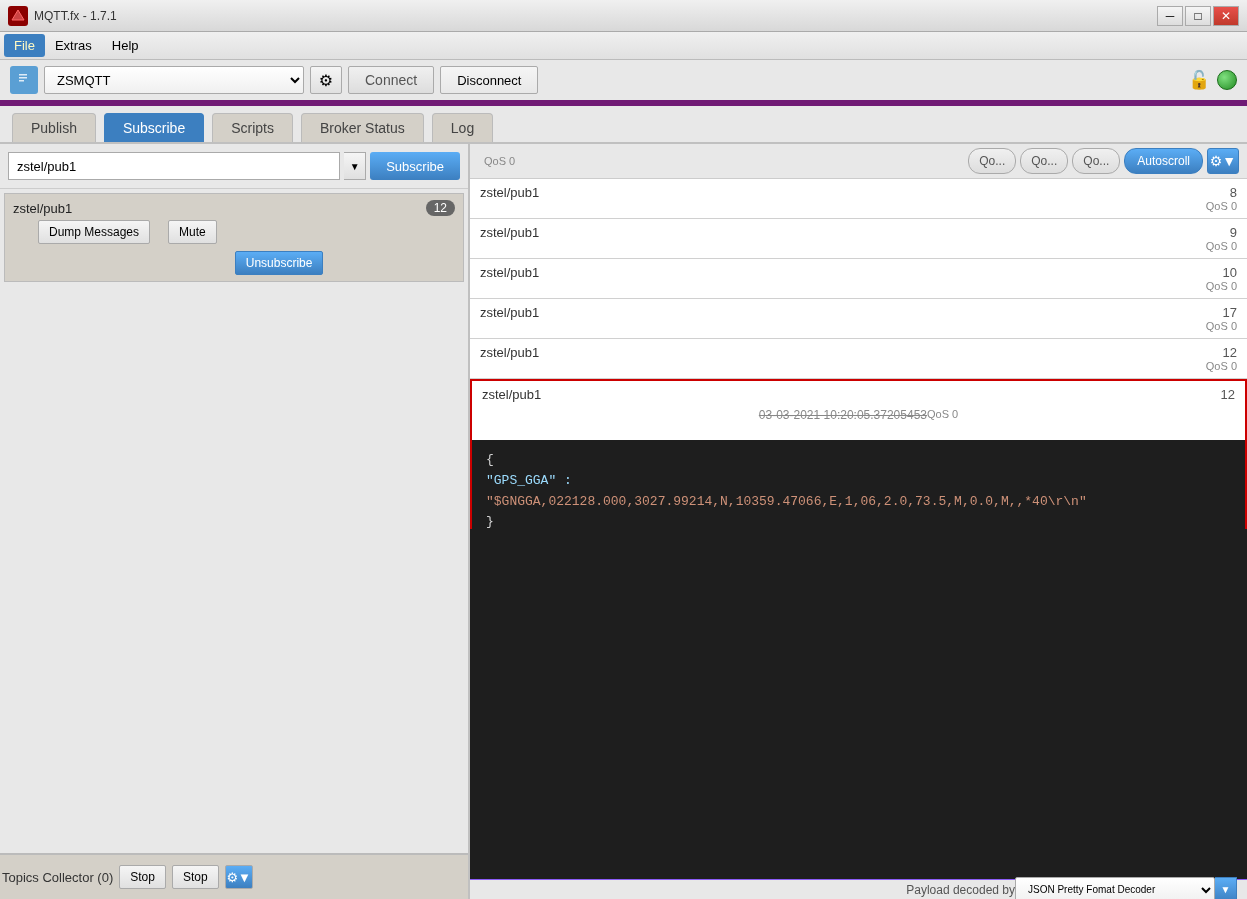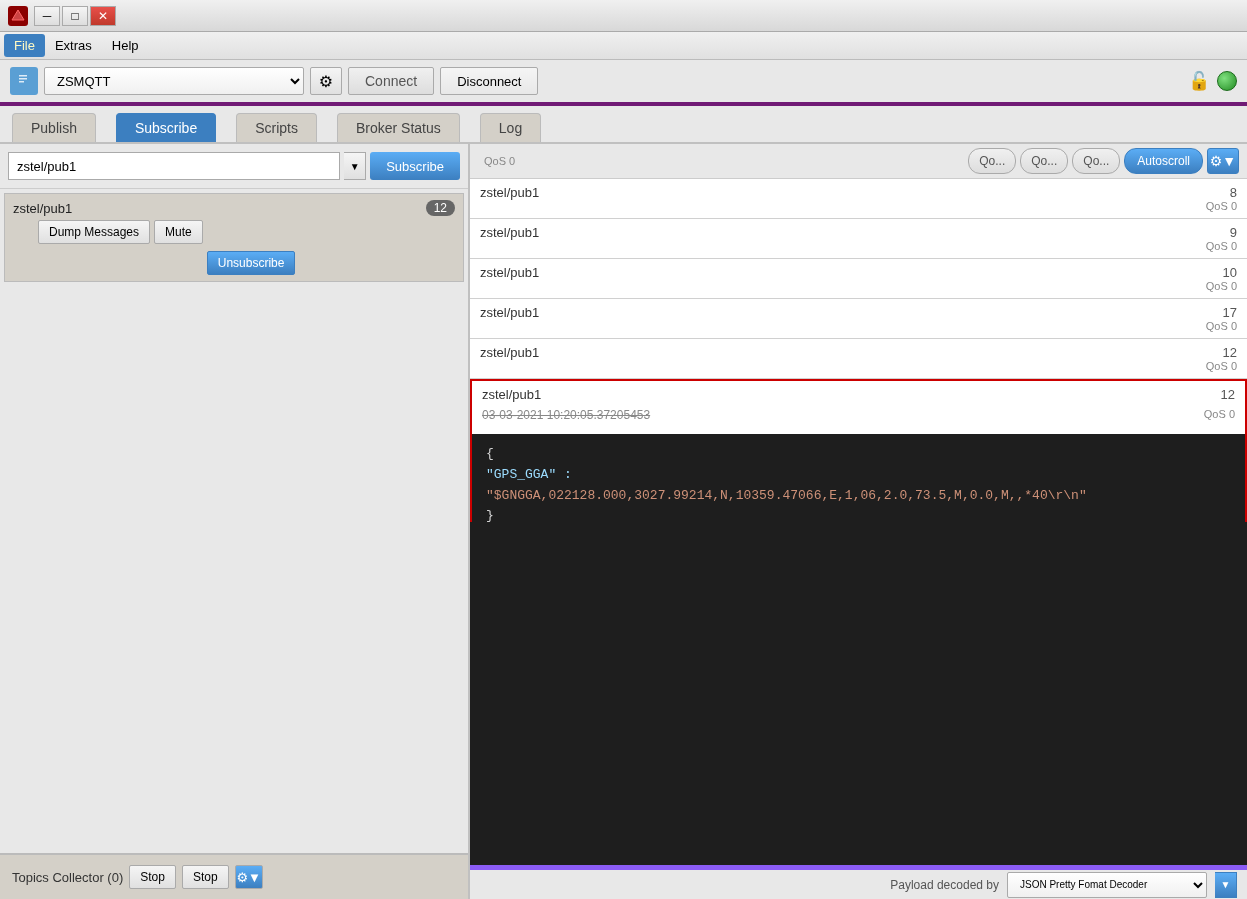--- a/index.html
+++ b/index.html
@@ -66,21 +66,21 @@
       color: #fef9c3;
     }
     
     .connection-bar {
       background: #e8e8e8;
       height: 46px;
       display: flex;
       align-items: center;
       padding: 0 10px;
       gap: 6px;
-      border-bottom: 4px solid #701a75;
+      border-bottom: 6px solid #701a75;
     }
     .conn-icon {
       width: 28px; height: 28px;
       background: #5a9fd4;
       border-radius: 3px;
       display: flex; align-items: center; justify-content: center;
       color: white; font-size: 16px;
     }
     .conn-select {
       width: 260px; height: 28px;
@@ -136,21 +136,21 @@
       align-items: flex-end;
       padding: 0 12px;
       border-bottom: 2px solid #c0c0c0;
     }
     .tab {
       padding: 6px 18px;
       cursor: pointer;
       border: 1px solid #bbb;
       border-bottom: none;
       background: #d4d0c8;
-      margin-right: 20px;
+      margin-right: 8px;
       border-radius: 4px 4px 0 0;
       font-size: 14px;
       font-weight: 500;
       color: #444;
     }
     .tab.active {
       background: #3c7fc0;
       color: white;
       border-color: #3c7fc0;
     }
@@ -226,21 +226,21 @@
     }
     .sub-item-count {
       background: #666;
       color: white;
       border-radius: 8px;
       padding: 1px 8px;
       font-size: 12px;
     }
     .sub-item-actions {
       display: flex;
-      gap: 4px;
+      gap: 18px;
       margin-top: 4px;
       padding-left: 25px;
     }
     .sub-action-btn {
       height: 24px;
       padding: 0 10px;
       border: 1px solid #aaa;
       background: linear-gradient(to bottom, #f5f5f5, #e0e0e0);
       cursor: pointer;
       font-size: 12px;
@@ -252,21 +252,21 @@
       border-color: #3c7fc0;
       margin-top: 31px;
     }
     
     .topics-collector {
       height: 46px;
       background: #d4d0c8;
       border-top: 2px solid #bbb;
       display: flex;
       align-items: center;
-      padding: 0 12px;
+      padding: 0 2px;
       gap: 6px;
     }
     .tc-label {
       font-size: 13px;
       color: #333;
     }
     .tc-btn {
       height: 24px;
       padding: 0 10px;
       border: 1px solid #aaa;
@@ -399,28 +399,27 @@
       line-height: 1.6;
     }
     .msg-payload .key { color: #9cdcfe; }
     .msg-payload .str { color: #ce9178; }
     
     .right-bottom {
       background: #1e1e1e;
       flex: 1;
     }
     .payload-footer {
-      height: 34px;
+      height: 20px;
       background: #e8e8e8;
       display: flex;
       align-items: center;
       justify-content: flex-end;
       padding: 0 10px;
-      gap: 8px;
-      border-top: 5px solid #8b5cf6;
+      border-top: 1px solid #8b5cf6;
     }
     .payload-label {
       font-size: 12px;
       color: #555;
     }
     .payload-decoder-select {
       height: 26px;
       border: 1px solid #aaa;
       background: linear-gradient(to bottom, #fff, #f0f0f0);
       padding: 0 8px;
@@ -445,20 +444,21 @@
   </style>
 </head>
 <body>
 
 <div class="title-bar">
   <div class="title-bar-icon">
     <svg width="16" height="16" viewBox="0 0 16 16">
       <polygon points="8,2 14,12 2,12" fill="#cc4444" stroke="#ff6666" stroke-width="1"></polygon>
     </svg>
   </div>
+  <span class="title-bar-title">MQTT.fx - 1.7.1</span>
   <div class="title-bar-controls">
     <button class="tb-btn">─</button>
     <button class="tb-btn">□</button>
     <button class="tb-btn close">✕</button>
   </div>
 </div>
 
 <div class="menu-bar">
   <div class="menu-item active">File</div>
   <div class="menu-item">Extras</div>
@@ -576,21 +576,21 @@
           <span class="msg-num">12</span>
         </div>
         <div class="msg-qos">QoS 0</div>
       </div>
 
       <div class="message-detail">
         <div class="msg-detail-header">
           <span class="msg-topic">zstel/pub1</span>
           <span class="msg-detail-num">12</span>
         </div>
-        <div style="display:flex;justify-content:space-between;padding: 0 10px 12px;">
+        <div style="display:flex;justify-content:center;padding: 0 10px 18px;">
           <span class="msg-timestamp">03-03-2021 10:20:05.37205453</span>
           <span class="msg-detail-qos">QoS 0</span>
         </div>
         <div class="msg-payload">
           <span>{</span><br>
           <span class="key">    "GPS_GGA" :</span><br>
           <span class="str">    "$GNGGA,022128.000,3027.99214,N,10359.47066,E,1,06,2.0,73.5,M,0.0,M,,*40\r\n"</span><br>
           <span>}</span>
         </div>
       </div>

